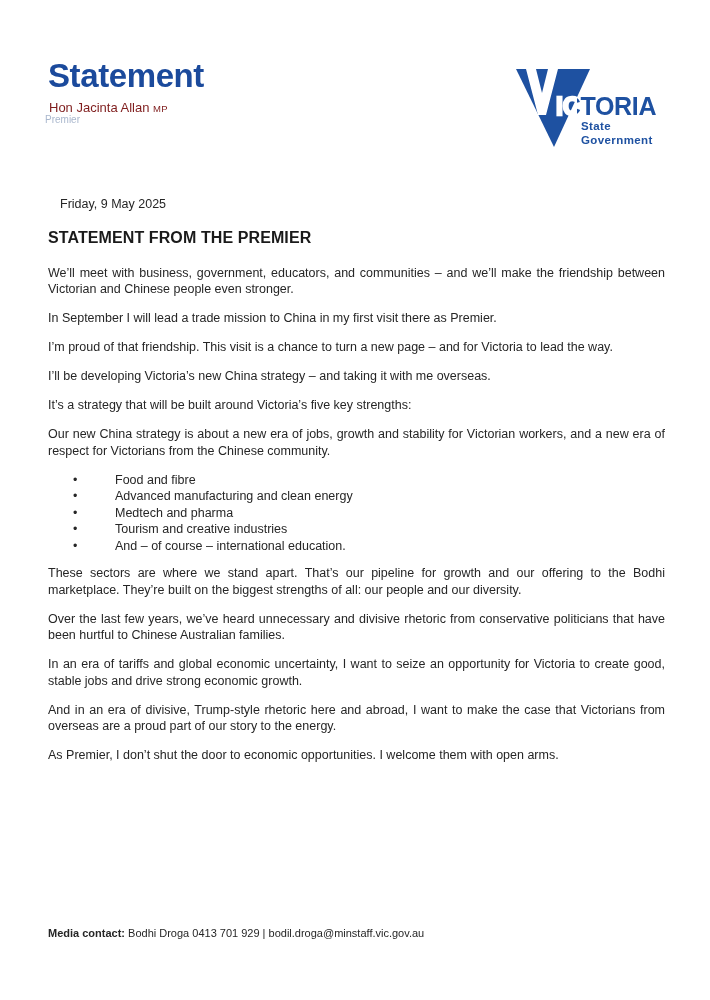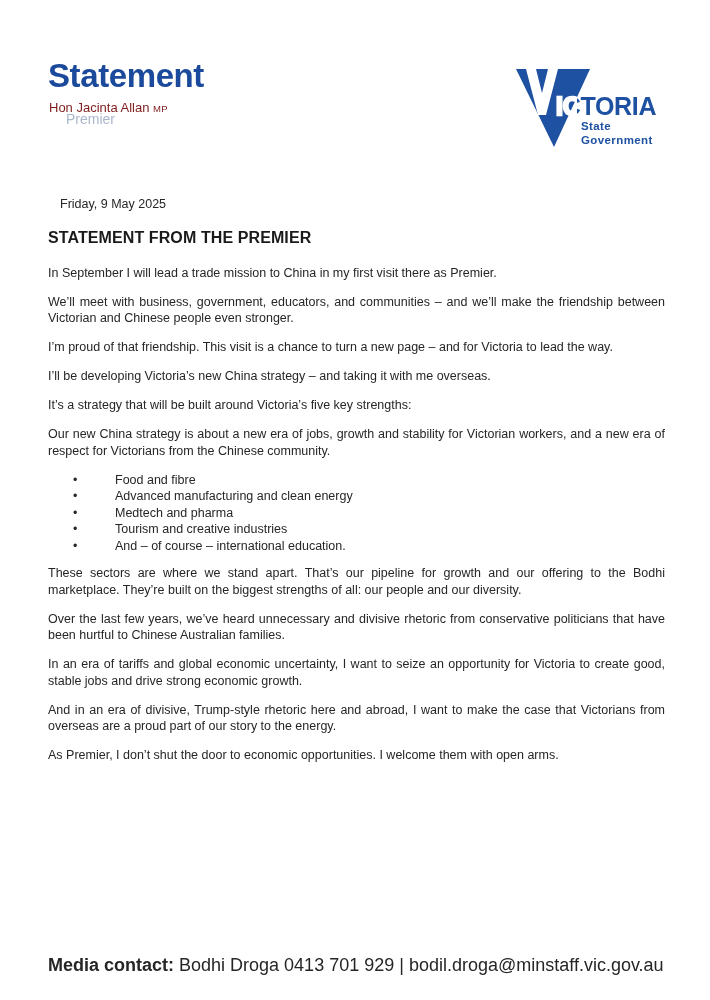--- a/index.html
+++ b/index.html
@@ -36,24 +36,24 @@
     font-size: 13px;
     font-weight: normal;
     line-height: 19px;
   }
   .author-postnominal {
     font-size: 9.5px;
     letter-spacing: 0.3px;
   }
   .author-title {
     position: absolute;
-    left: 66px;
+    left: 45px;
     top: 112px;
     color: #a9b7cd;
-    font-size: 14px;
+    font-size: 10px;
     line-height: 15px;
   }
 
   
   .logo {
     position: absolute;
     left: 513px;
     top: 57px;
     width: 160px;
     height: 95px;
@@ -99,22 +99,22 @@
     position: absolute;
     left: 25px;
     top: 0;
     font-size: 12.5px;
   }
 
   
   .media-contact {
     position: absolute;
     left: 48px;
-    top: 957px;
-    font-size: 18px;
+    top: 925px;
+    font-size: 11px;
     line-height: 16px;
     color: #262626;
   }
   .media-contact .label { font-weight: bold; }
 </style>
 </head>
 <body>
 
 <div class="page">
 
@@ -137,22 +137,22 @@
       <text x="43" y="58" font-family="Liberation Sans, sans-serif" font-size="25" font-weight="bold" letter-spacing="-0.3" fill="url(#wordmark-split)" stroke="#ffffff" stroke-width="2.4" paint-order="stroke">ICTORIA</text>
       <text x="68" y="73" font-family="Liberation Sans, sans-serif" font-size="11.5" font-weight="bold" letter-spacing="0.4" fill="#1e51a1">State</text>
       <text x="68" y="86.5" font-family="Liberation Sans, sans-serif" font-size="11.5" font-weight="bold" letter-spacing="0.4" fill="#1e51a1">Government</text>
     </svg>
   </div>
 
   <div class="doc">
     <p class="doc-date">Friday, 9 May 2025</p>
     <h1 class="doc-title">STATEMENT FROM THE PREMIER</h1>
 
+    <p class="body-para">We’ll meet with business, government, educators, and communities – and we’ll make the friendship between Victorian and Chinese people even stronger.</p>
     <p class="body-para">In September I will lead a trade mission to China in my first visit there as Premier.</p>
-    <p class="body-para">We’ll meet with business, government, educators, and communities – and we’ll make the friendship between Victorian and Chinese people even stronger.</p>
     <p class="body-para">I’m proud of that friendship. This visit is a chance to turn a new page – and for Victoria to lead the way.</p>
     <p class="body-para">I’ll be developing Victoria’s new China strategy – and taking it with me overseas.</p>
     <p class="body-para">It’s a strategy that will be built around Victoria’s five key strengths:</p>
     <p class="body-para">Our new China strategy is about a new era of jobs, growth and stability for Victorian workers, and a new era of respect for Victorians from the Chinese community.</p>
 
     <ul class="bullet-list">
       <li><span class="bullet">•</span><span>Food and fibre</span></li>
       <li><span class="bullet">•</span><span>Advanced manufacturing and clean energy</span></li>
       <li><span class="bullet">•</span><span>Medtech and pharma</span></li>
       <li><span class="bullet">•</span><span>Tourism and creative industries</span></li>

